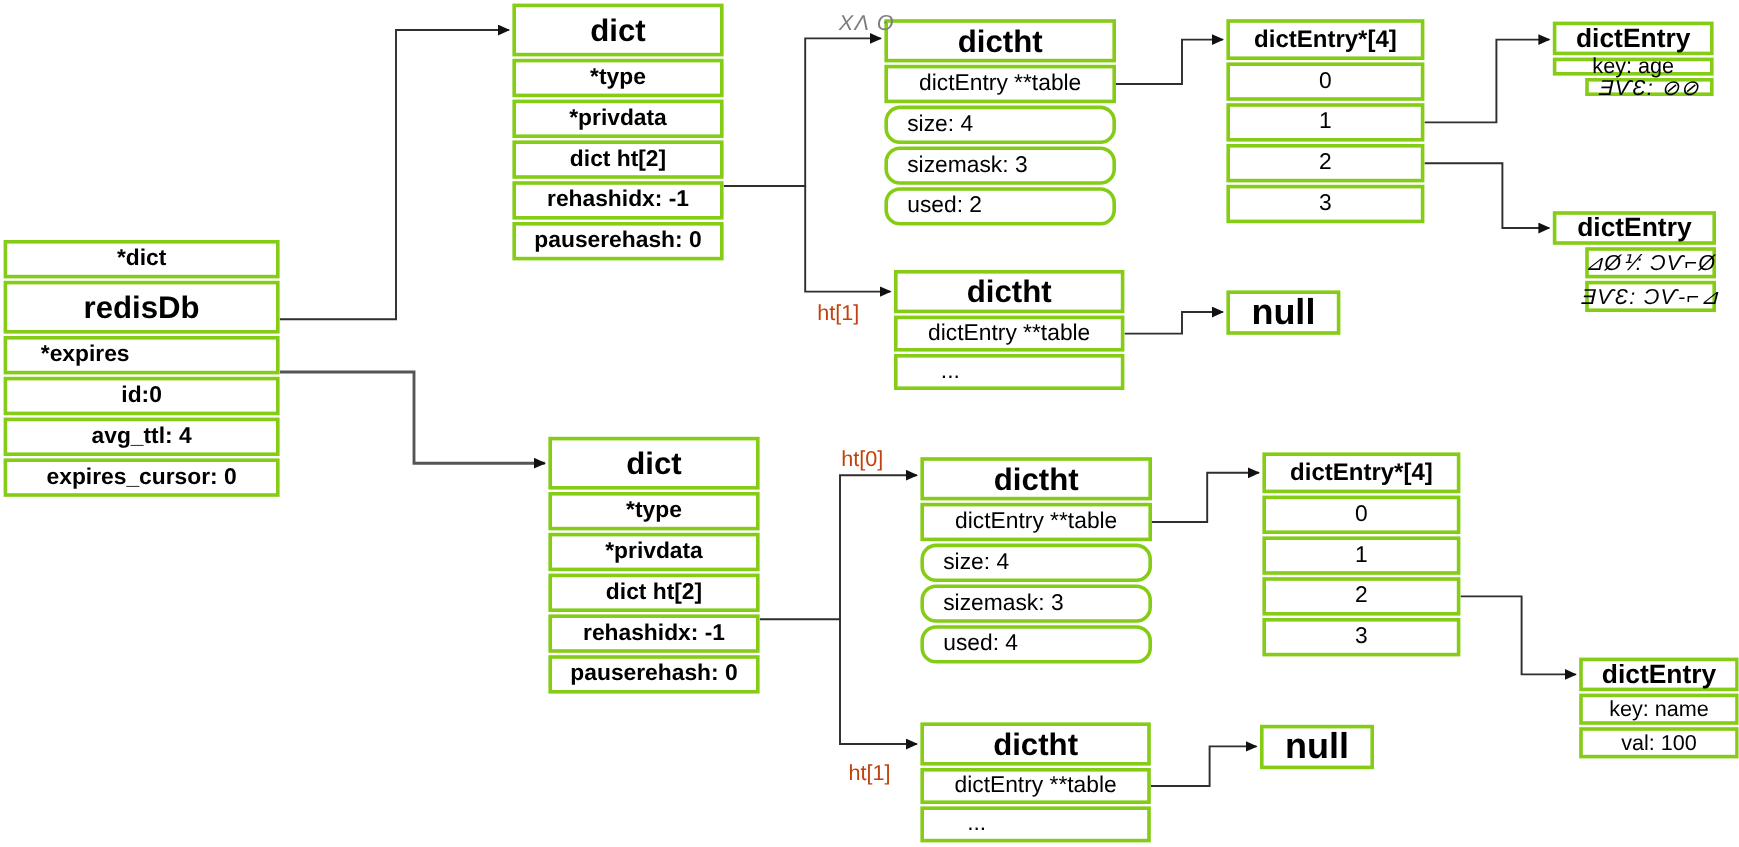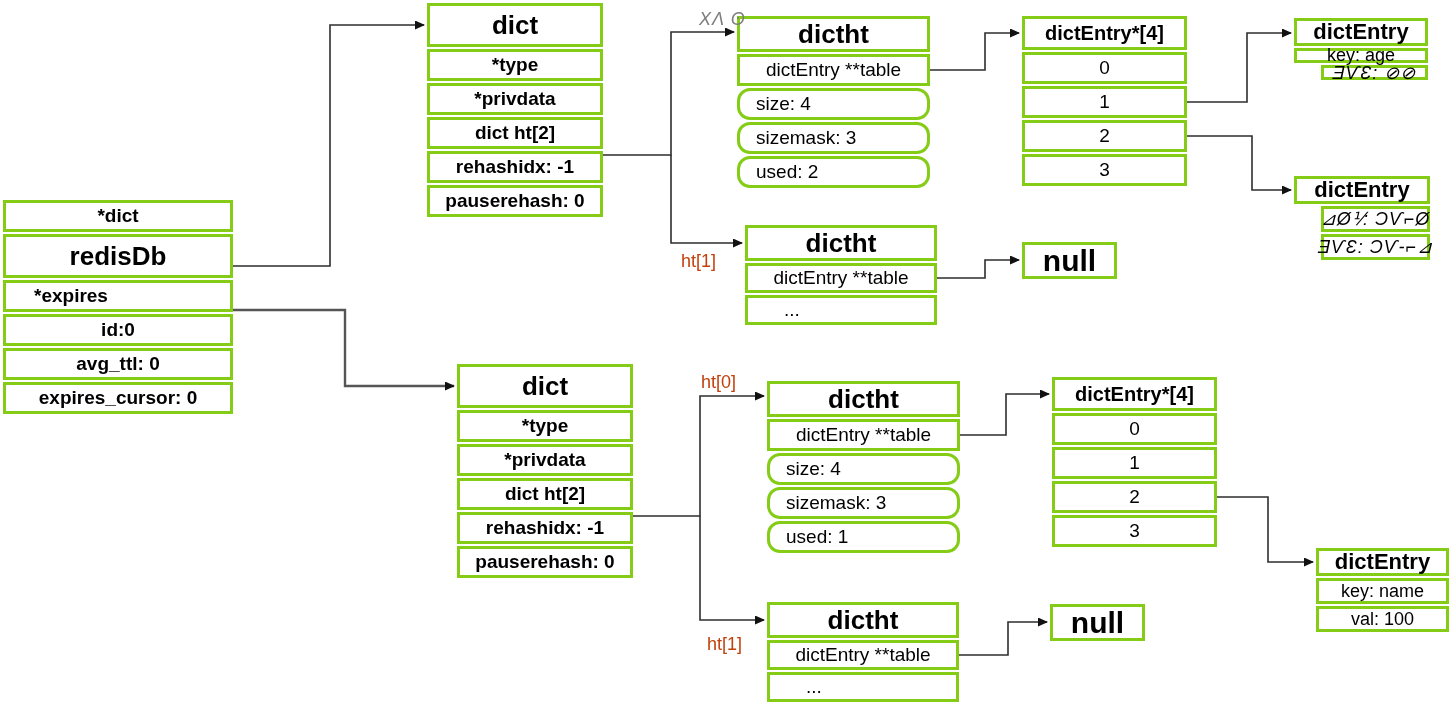--- a/index.html
+++ b/index.html
@@ -91,21 +91,21 @@
     <polyline points="1217,497 1268,497 1268,562 1313,562" fill="none" stroke="#2e2e2e" stroke-width="1.6" marker-end="url(#arw)"></polyline>
 
     <polyline points="959,655 1008,655 1008,622 1047,622" fill="none" stroke="#2e2e2e" stroke-width="1.6" marker-end="url(#arw)"></polyline>
   </svg>
 
   <div class="box big" style="left:3px;top:200px;width:230px;">
     <div class="cell">*dict</div>
     <div class="cell title">redisDb</div>
     <div class="cell left pad-expires">*expires</div>
     <div class="cell">id:0</div>
-    <div class="cell">avg_ttl: 0</div>
+    <div class="cell">avg_ttl: 4</div>
     <div class="cell">expires_cursor: 0</div>
   </div>
 
   <div class="box big" style="left:427px;top:3px;width:176px;">
     <div class="cell title">dict</div>
     <div class="cell">*type</div>
     <div class="cell">*privdata</div>
     <div class="cell">dict ht[2]</div>
     <div class="cell">rehashidx: -1</div>
     <div class="cell">pauserehash: 0</div>
@@ -156,21 +156,21 @@
     <div class="cell">dict ht[2]</div>
     <div class="cell">rehashidx: -1</div>
     <div class="cell">pauserehash: 0</div>
   </div>
 
   <div class="box ht" style="left:767px;top:381px;width:193px;">
     <div class="cell title">dictht</div>
     <div class="cell">dictEntry **table</div>
     <div class="cell left">size: 4</div>
     <div class="cell left">sizemask: 3</div>
-    <div class="cell left">used: 1</div>
+    <div class="cell left">used: 4</div>
   </div>
 
   <div class="box arr" style="left:1052px;top:377px;width:165px;">
     <div class="cell title">dictEntry*[4]</div>
     <div class="cell">0</div>
     <div class="cell">1</div>
     <div class="cell">2</div>
     <div class="cell">3</div>
   </div>
 

